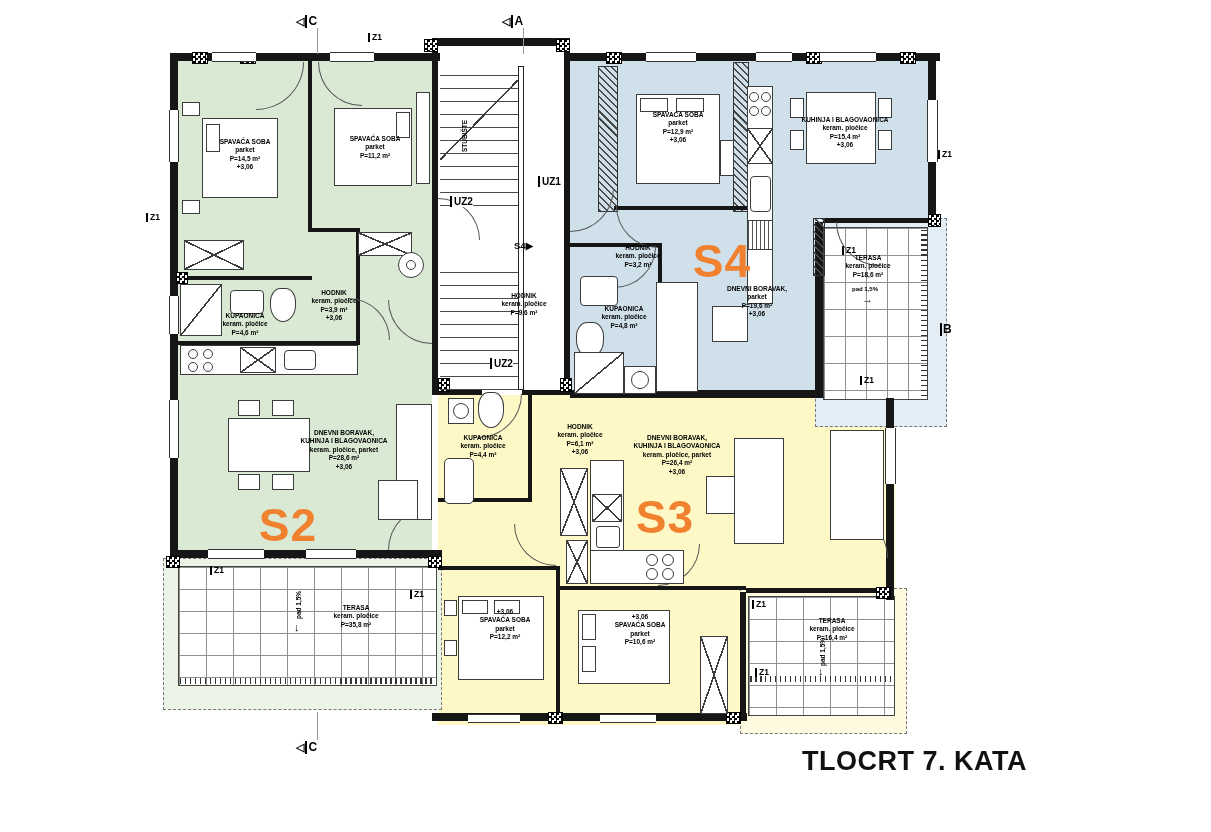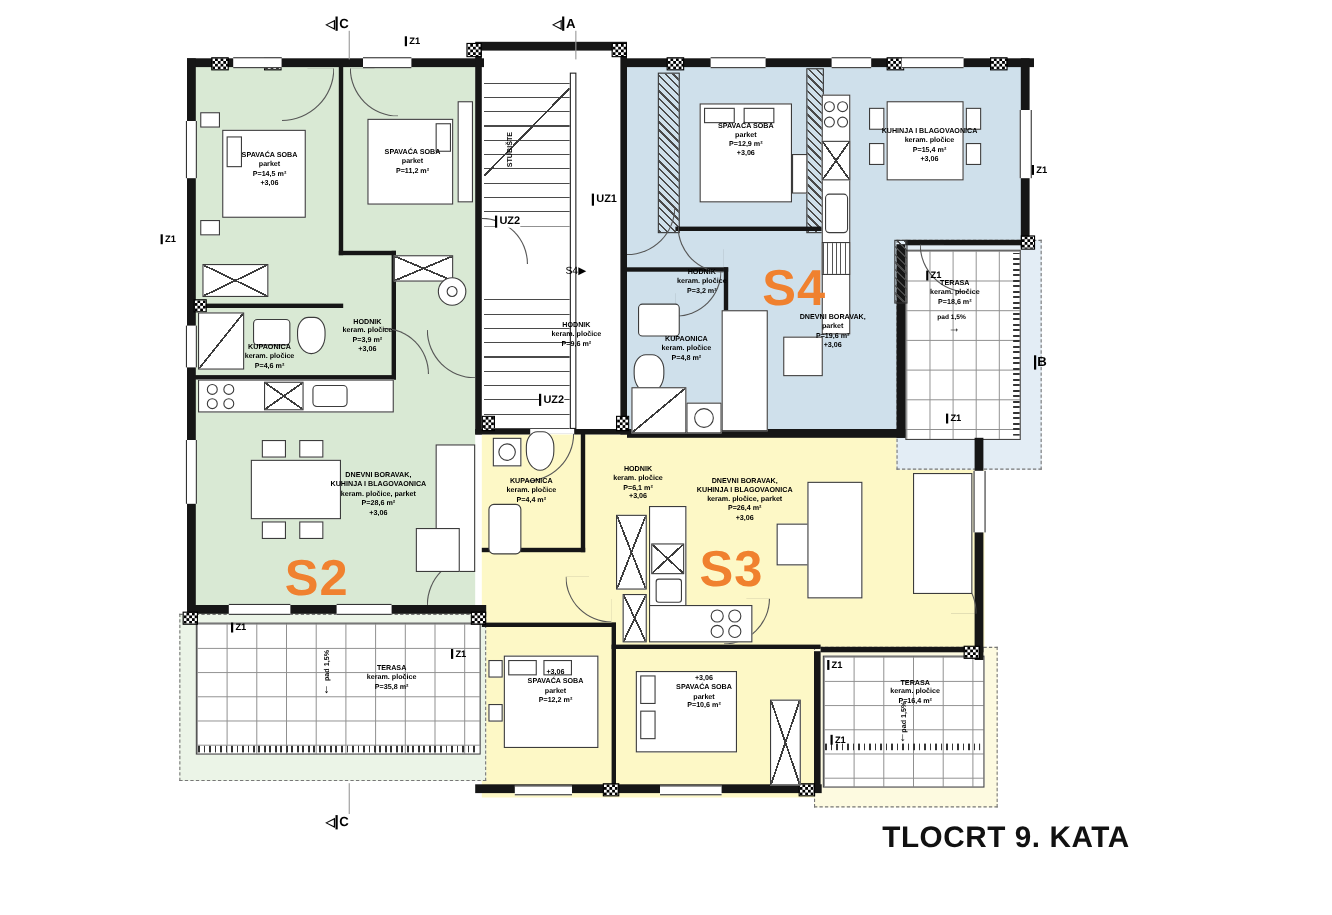--- a/index.html
+++ b/index.html
@@ -28,21 +28,21 @@
   .combV{position:absolute;background:repeating-linear-gradient(0deg,#333 0 1.5px,transparent 1.5px 5px);}
   .lbl{position:absolute;transform:translate(-50%,-50%);text-align:center;font-size:6.5px;font-weight:bold;line-height:1.3;color:#000;white-space:nowrap;z-index:30;}
   .lbl span{display:block;}
   .apt{position:absolute;transform:translate(-50%,-50%);font-size:46px;font-weight:bold;color:#f0812f;z-index:30;letter-spacing:1px;}
   .mk{position:absolute;font-size:8.5px;font-weight:bold;border-left:2px solid #000;padding-left:2px;line-height:1;z-index:30;white-space:nowrap;}
   .mku{position:absolute;font-size:10px;font-weight:bold;border-left:2.5px solid #000;padding-left:2px;line-height:1.1;z-index:30;background:#fff;}
   .sec{position:absolute;display:flex;align-items:center;gap:1px;font-size:12px;font-weight:bold;z-index:30;}
   .sec .tri{font-size:11px;}
   .sec .bar{width:2px;height:13px;background:#000;}
   .vert{position:absolute;transform:translate(-50%,-50%) rotate(-90deg);font-size:6.5px;font-weight:bold;white-space:nowrap;z-index:30;}
-  .dirmk{position:absolute;font-size:9.5px;font-weight:normal;z-index:30;}
+  .dirmk{position:absolute;font-size:9.5px;font-weight:bold;z-index:30;}
   .slope{position:absolute;font-size:6px;font-weight:bold;z-index:30;white-space:nowrap;}
   .arrow{position:absolute;font-size:11px;z-index:30;line-height:1;}
   .title{position:absolute;font-size:27px;font-weight:bold;color:#111;letter-spacing:.5px;z-index:30;}
   .secline{position:absolute;background:#999;}
 </style>
 </head>
 <body>
 
 <div class="plan">
 
@@ -384,15 +384,15 @@
     <span>C</span>
   </div>
   <div class="sec" style="left:940px;top:322px">
     <span class="bar"></span>
     <span>B</span>
   </div>
   <div class="secline" style="left:317px;top:28px;width:1px;height:26px"></div>
   <div class="secline" style="left:523px;top:28px;width:1px;height:26px"></div>
   <div class="secline" style="left:317px;top:712px;width:1px;height:28px"></div>
 
-  <div class="title" style="left:802px;top:746px">TLOCRT 9. KATA</div>
+  <div class="title" style="left:802px;top:746px">TLOCRT 7. KATA</div>
 
 </div>
 
 </body></html>

